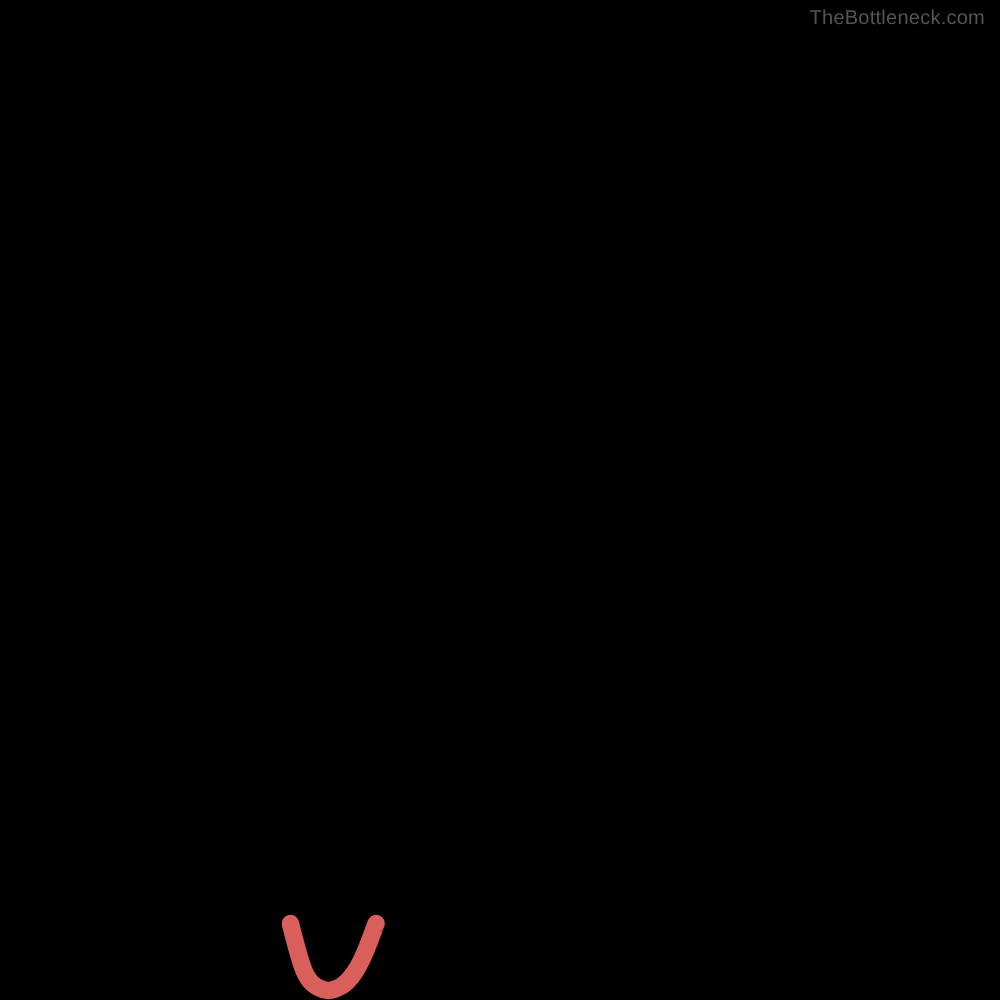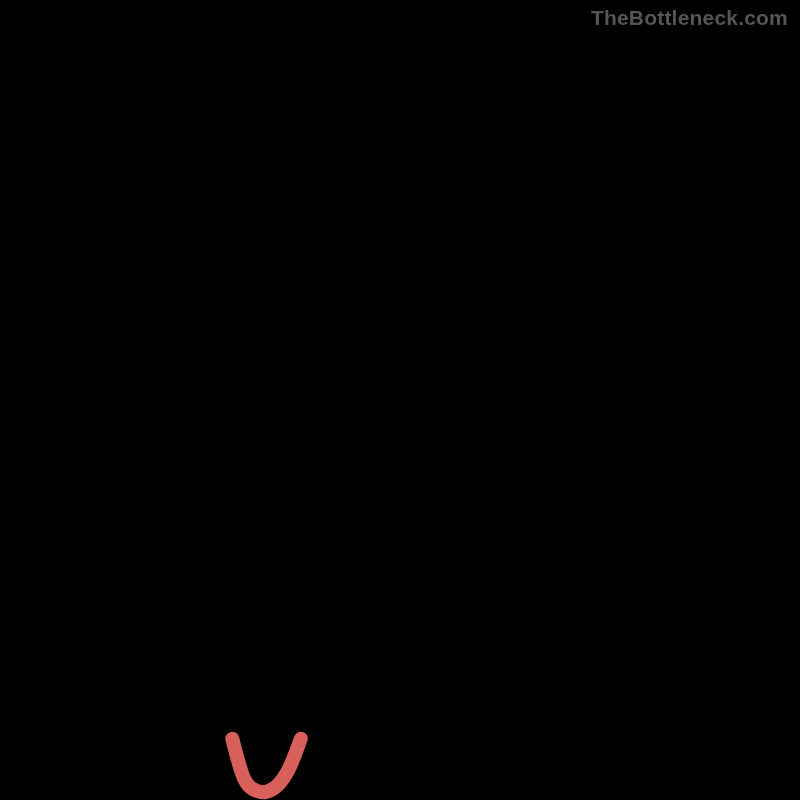--- a/index.html
+++ b/index.html
@@ -17,22 +17,22 @@
     top: 0;
     width: 800px;
     height: 800px;
     background: #000;
   }
   .watermark {
     position: absolute;
     top: 6px;
     right: 12px;
     color: #555;
-    font-size: 21px;
-    font-weight: 700;
+    font-size: 16px;
+    font-weight: 400;
     letter-spacing: 0.2px;
     user-select: none;
   }
   svg {
     position: absolute;
     left: 0;
     top: 0;
   }
 </style>
 </head>

